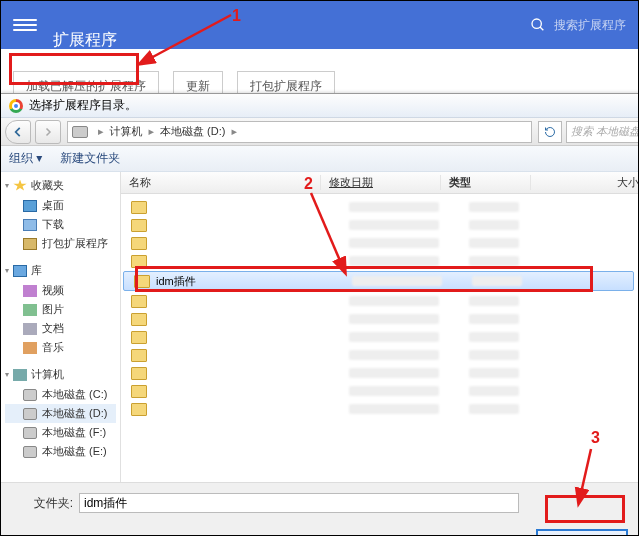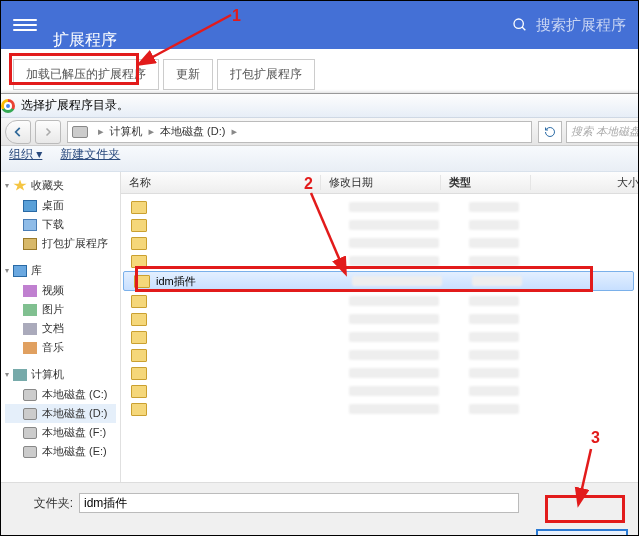--- a/index.html
+++ b/index.html
@@ -5,44 +5,44 @@
 * { margin: 0; padding: 0; box-sizing: border-box; font-family: "Microsoft YaHei", Arial, sans-serif; }
 body { width: 639px; height: 536px; background: #fff; position: relative; overflow: hidden; border: 1px solid #000; }
 
 
 .chrome-header { background: #4470d6; height: 48px; display: flex; align-items: center; padding: 0 12px; color: #fff; }
 .menu-icon { width: 24px; margin-right: 16px; display: flex; flex-direction: column; gap: 3px; cursor: pointer; }
 .menu-icon span { height: 2px; background: #fff; border-radius: 1px; }
 .chrome-title { font-size: 16px; flex: 1; margin-top: 31px; }
 .search-box { display: flex; align-items: center; }
 .search-icon { width: 16px; height: 16px; margin-right: 8px; }
-.search-text { color: #c7d4f3; font-size: 15px; }
-
-
-.toolbar { padding: 10px 12px; display: flex; gap: 4px; }
+.search-text { color: #c7d4f3; font-size: 12px; }
+
+
+.toolbar { padding: 22px 12px; display: flex; gap: 14px; }
 .toolbar button { background: #fff; border: 1px solid #ccc; padding: 6px 12px; font-size: 12px; color: #555; cursor: pointer; }
 
 
 .dialog { position: absolute; left: 0; top: 92px; width: 639px; height: 442px; background: #fff; border-top: 1px solid #999; box-shadow: 0 -1px 3px rgba(0,0,0,0.15); }
-.dialog-title { height: 24px; background: linear-gradient(#fdfdfd,#e7eef7); border-bottom: 1px solid #cfd8e4; display: flex; align-items: center; padding: 0 0; font-size: 12px; }
+.dialog-title { height: 24px; background: linear-gradient(#fdfdfd,#e7eef7); border-bottom: 1px solid #cfd8e4; display: flex; align-items: center; padding: 0 8px; font-size: 12px; }
 .dialog-title .favicon { width: 14px; height: 14px; margin-right: 6px; border-radius: 50%; background: conic-gradient(#ea4335 0 120deg,#34a853 120deg 240deg,#fbbc05 240deg 360deg); position: relative; }
 .dialog-title .favicon::after { content:""; position:absolute; inset:3px; background:#4285f4; border-radius:50%; border:2px solid #fff; }
 
 
 .navbar { height: 28px; background: linear-gradient(#f7f7f7,#e5e5e5); border-bottom: 1px solid #ccc; display: flex; align-items: center; }
 .nav-btn { width: 26px; height: 24px; border: 1px solid #bbb; border-radius: 3px; margin-left: 4px; background: linear-gradient(#fdfdfd,#e8e8e8); display:flex; align-items:center; justify-content:center; color:#555; font-size:12px; cursor:pointer; }
 .nav-back { border-radius: 12px 3px 3px 12px; }
 .crumb-bar { flex:1; height:22px; margin:0 6px; border:1px solid #bbb; background:#fff; display:flex; align-items:center; font-size:11px; color:#333; padding-left:4px; gap:2px; }
 .crumb-bar .sep { color:#888; margin:0 4px; }
 .crumb-bar .drive-icon { width:16px; height:12px; background:#ccc; border:1px solid #888; border-radius:2px; margin-right:4px; }
 .crumb-refresh { width:24px; height:22px; border:1px solid #bbb; background:#fff; margin-right:4px; display:flex; align-items:center; justify-content:center; cursor:pointer; }
 .search-field { width:74px; height:22px; border:1px solid #bbb; background:#fff; font-size:11px; color:#aaa; font-style:italic; padding-left:4px; display:flex; align-items:center; overflow:hidden; white-space:nowrap; }
 
 
-.orgbar { height:26px; border-bottom:1px solid #d9e2ec; background:linear-gradient(#f7fafd,#e9eef5); display:flex; align-items:flex-start; padding:0 8px; font-size:12px; color:#2a4a7d; gap:18px;text-decoration:underline; }
+.orgbar { height:26px; border-bottom:1px solid #d9e2ec; background:linear-gradient(#f7fafd,#e9eef5); display:flex; align-items:center; padding:0 8px; font-size:12px; color:#2a4a7d; gap:18px; }
 .orgbar span { cursor:pointer; }
 
 
 .main { display:flex; height:310px; }
 .sidebar { width:120px; border-right:1px solid #e0e0e0; padding:6px 4px; overflow:hidden; }
 .side-group { margin-bottom:10px; }
 .side-head { font-size:11px; color:#333; display:flex; align-items:center; gap:4px; margin-bottom:3px; }
 .side-head .tri { font-size:8px; color:#888; }
 .side-item { font-size:11px; color:#333; padding:2px 0 2px 18px; display:flex; align-items:center; gap:5px; cursor:pointer; white-space:nowrap; }
 .side-item.sel { background:#e5effa; }
@@ -57,21 +57,21 @@
 .ico-doc { background:#aab; }
 .ico-mus { background:#e0a060; }
 .ico-pc { background:#7aa; }
 .ico-drv { background:#ccc; border:1px solid #888; border-radius:2px; }
 
 
 .filelist { flex:1; position:relative; font-size:11px; }
 .cols { display:flex; height:22px; background:linear-gradient(#fdfdfd,#eee); border-bottom:1px solid #ddd; align-items:center; }
 .cols div { padding-left:8px; color:#333; border-right:1px solid #e5e5e5; }
 .c-name { width:200px; }
-.c-date { width:120px; }
+.c-date { width:120px;text-decoration:underline; }
 .c-type { width:90px;font-weight:bold; }
 .c-size { flex:1;text-align:right; }
 .rows { padding:4px 0; }
 .row { display:flex; align-items:center; height:18px; cursor:pointer; }
 .row .folder { width:16px; height:13px; background:#f5d77a; border:1px solid #caa030; border-radius:1px; margin:0 6px 0 10px; }
 .row .rname { width:180px; }
 .row .blur { background:#eee; border-radius:2px; height:10px; filter:blur(1px); }
 .row .b-name { width:90px; }
 .row .b-date { width:90px; margin-left:16px; }
 .row .b-type { width:50px; margin-left:30px; }

